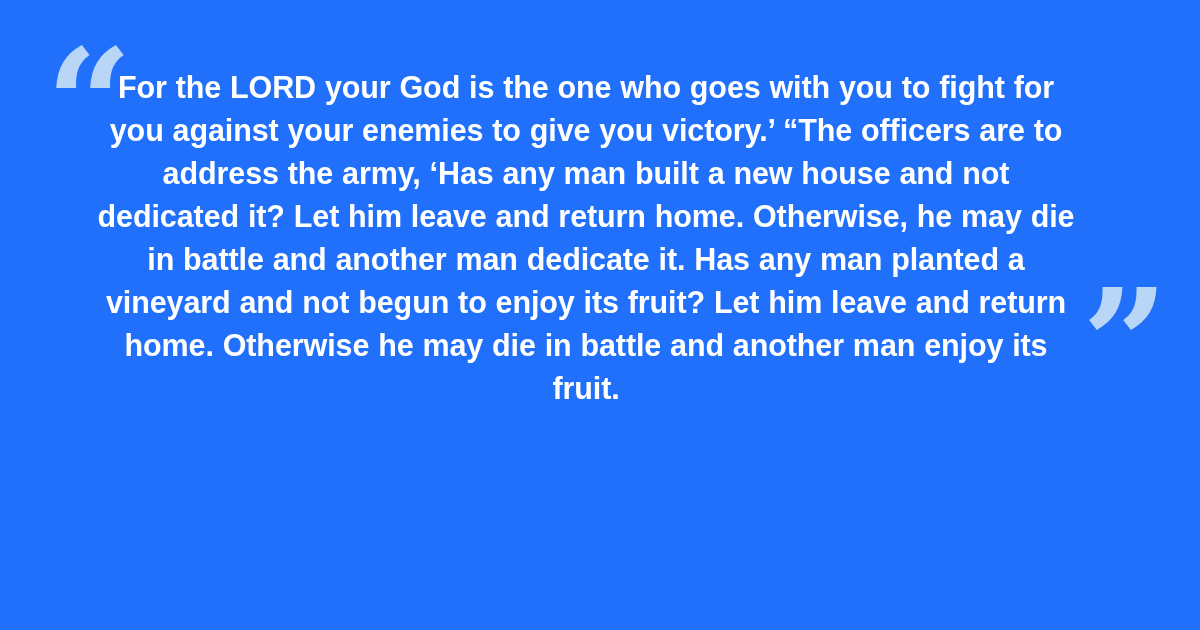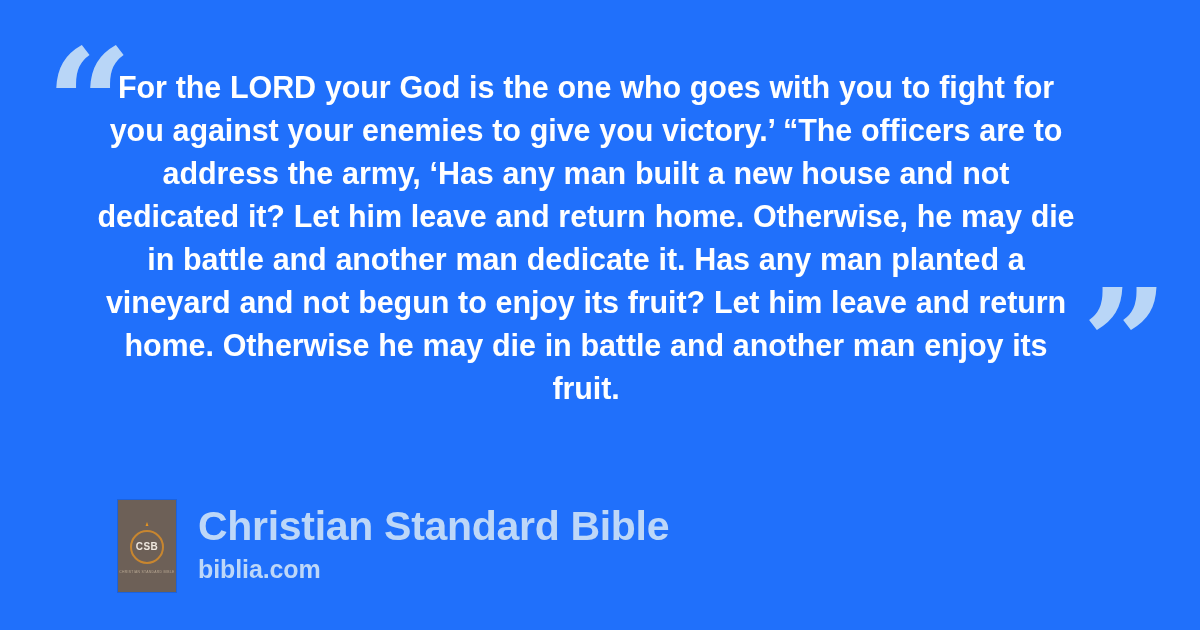--- a/index.html
+++ b/index.html
@@ -165,30 +165,14 @@
 
   <div class="quote-area">
 
     <span class="mark mark-open">“</span>
 
     <div class="quote-text">For the LORD your God is the one who goes with you to fight for you against your enemies to give you victory.’ “The officers are to address the army, ‘Has any man built a new house and not dedicated it? Let him leave and return home. Otherwise, he may die in battle and another man dedicate it. Has any man planted a vineyard and not begun to enjoy its fruit? Let him leave and return home. Otherwise he may die in battle and another man enjoy its fruit.</div>
 
     <span class="mark mark-close">”</span>
   </div>
 
-  <div class="footer">
-
-    <div class="book-cover">
-      <div class="book-flame"></div>
-      <div class="book-emblem-mask"></div>
-      <div class="book-emblem">
-        <span class="book-csb">CSB</span>
-      </div>
-      <div class="book-sub">CHRISTIAN STANDARD BIBLE</div>
-    </div>
-
-    <div class="brand">
-      <div class="brand-title">Christian Standard Bible</div>
-      <div class="brand-url">biblia.com</div>
-    </div>
-  </div>
 
 </div>
 
 </body></html>

